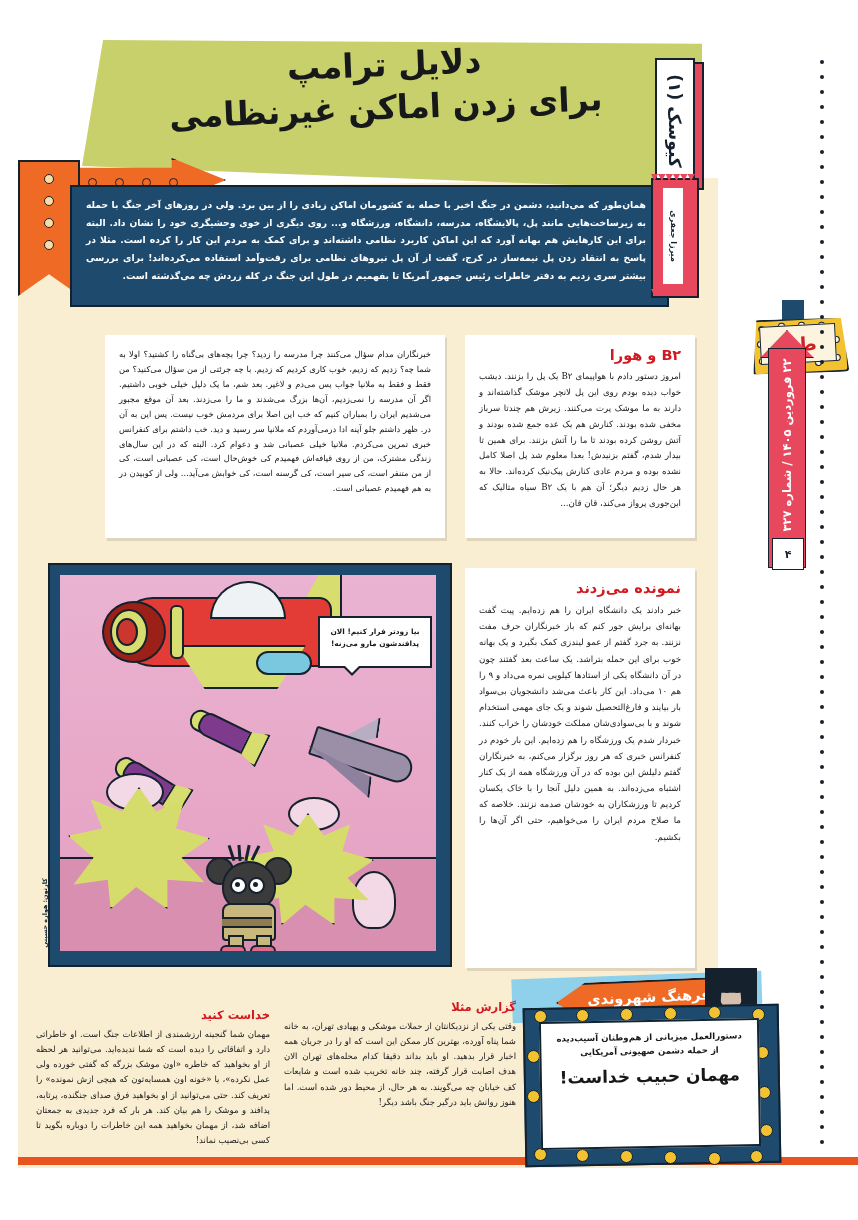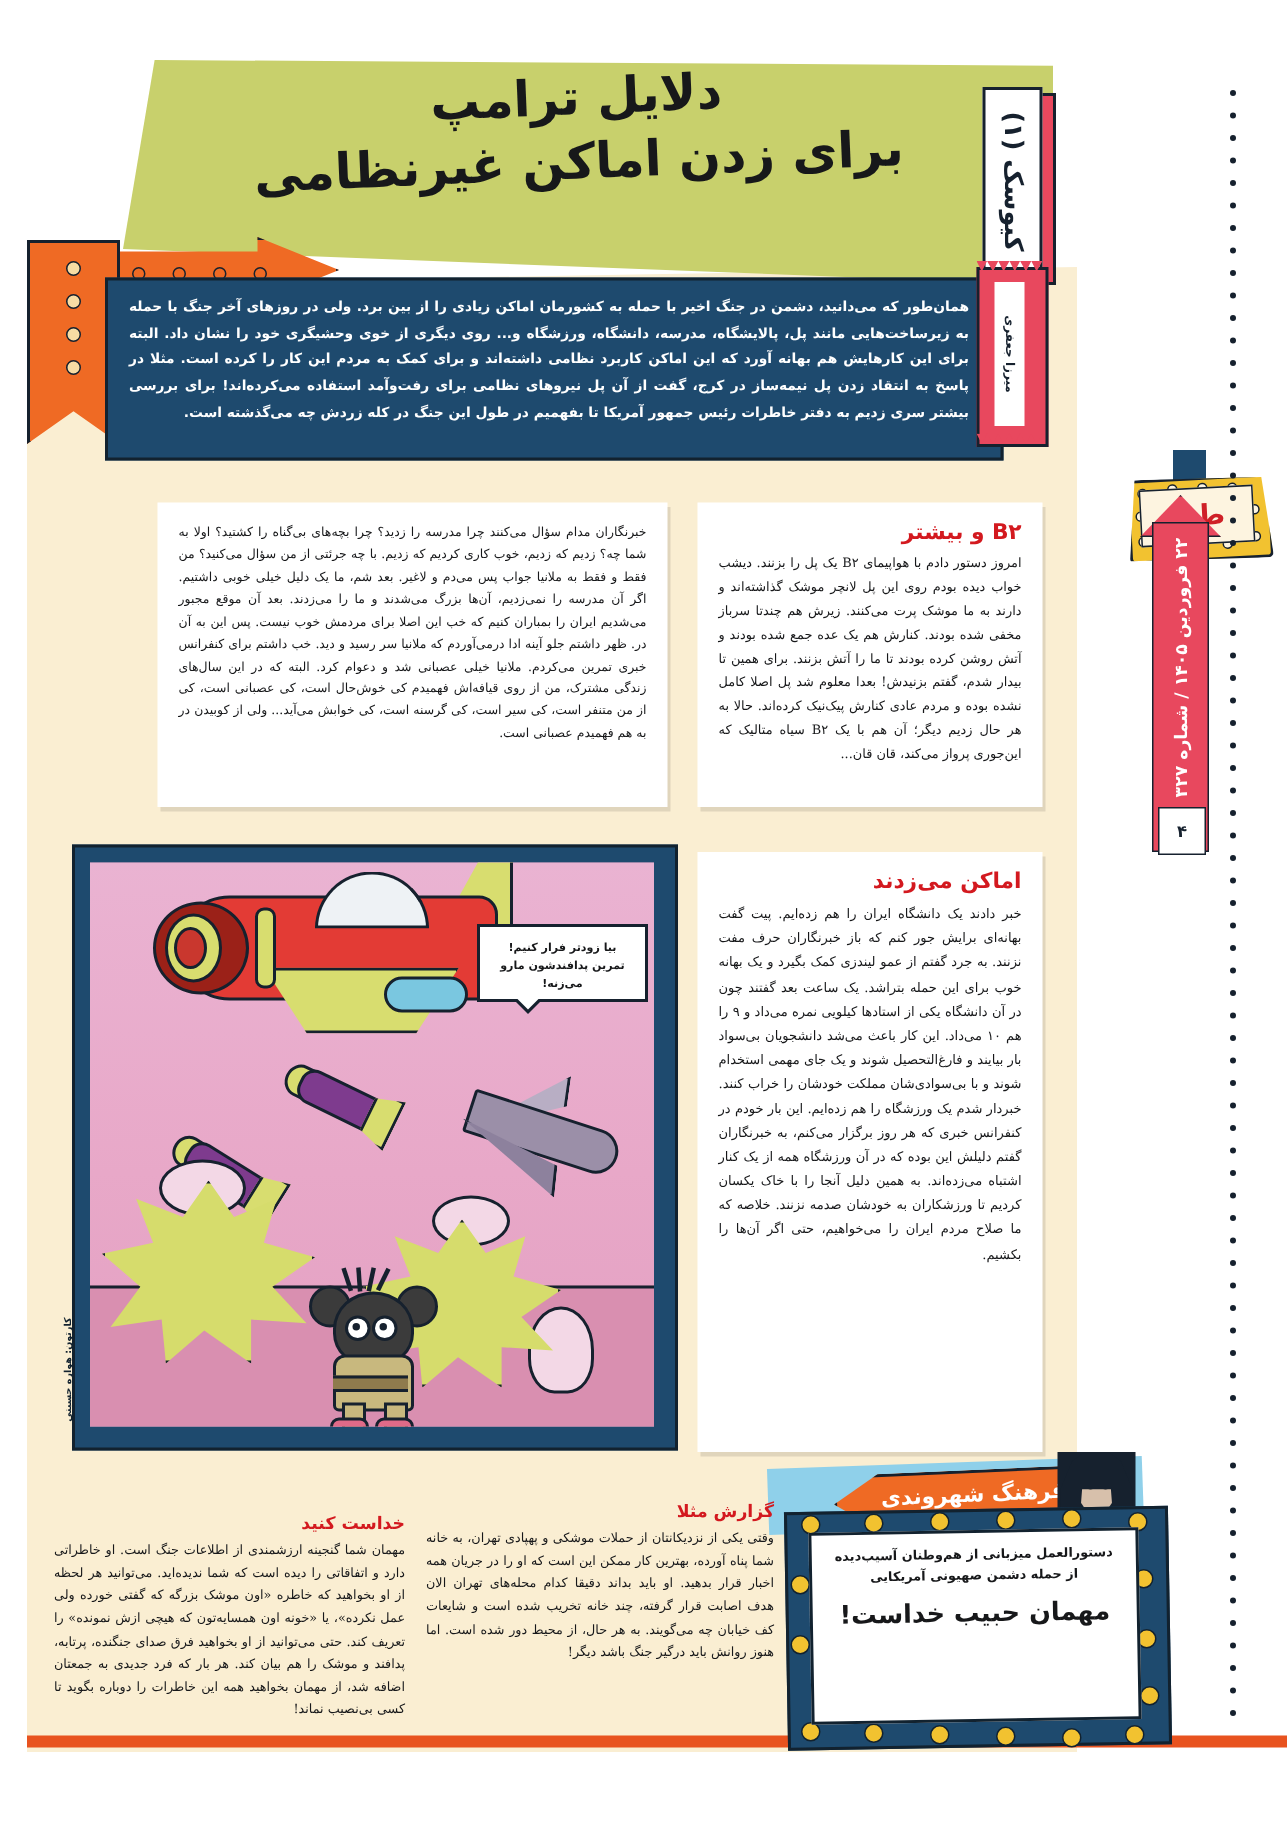--- a/index.html
+++ b/index.html
@@ -453,26 +453,26 @@
     <i></i>
       <i></i>
       <i></i>
   </div>
 
   <article class="card" id="card-a">
     <p>خبرنگاران مدام سؤال می‌کنند چرا مدرسه را زدید؟ چرا بچه‌های بی‌گناه را کشتید؟ اولا به شما چه؟ زدیم که زدیم، خوب کاری کردیم که زدیم. با چه جرئتی از من سؤال می‌کنید؟ من فقط و فقط به ملانیا جواب پس می‌دم و لاغیر. بعد شم، ما یک دلیل خیلی خوبی داشتیم. اگر آن مدرسه را نمی‌زدیم، آن‌ها بزرگ می‌شدند و ما را می‌زدند. بعد آن موقع مجبور می‌شدیم ایران را بمباران کنیم که خب این اصلا برای مردمش خوب نیست. پس این به آن در. ظهر داشتم جلو آینه ادا درمی‌آوردم که ملانیا سر رسید و دید. خب داشتم برای کنفرانس خبری تمرین می‌کردم. ملانیا خیلی عصبانی شد و دعوام کرد. البته که در این سال‌های زندگی مشترک، من از روی قیافه‌اش فهمیدم کی خوش‌حال است، کی عصبانی است، کی از من متنفر است، کی سیر است، کی گرسنه است، کی خوابش می‌آید... ولی از کوبیدن در به هم فهمیدم عصبانی است.</p>
   </article>
 
   <article class="card" id="card-b">
-    <h3>B۲ و بیشتر</h3>
+    <h3>B۲ و هورا</h3>
     <p>امروز دستور دادم با هواپیمای B۲ یک پل را بزنند. دیشب خواب دیده بودم روی این پل لانچر موشک گذاشته‌اند و دارند به ما موشک پرت می‌کنند. زیرش هم چندتا سرباز مخفی شده بودند. کنارش هم یک عده جمع شده بودند و آتش روشن کرده بودند تا ما را آتش بزنند. برای همین تا بیدار شدم، گفتم بزنیدش! بعدا معلوم شد پل اصلا کامل نشده بوده و مردم عادی کنارش پیک‌نیک کرده‌اند. حالا به هر حال زدیم دیگر؛ آن هم با یک B۲ سیاه متالیک که این‌جوری پرواز می‌کند، قان قان...</p>
   </article>
 
   <article class="card" id="card-c">
-    <h3>اماکن می‌زدند</h3>
+    <h3>نمونده می‌زدند</h3>
     <p>خبر دادند یک دانشگاه ایران را هم زده‌ایم. پیت گفت بهانه‌ای برایش جور کنم که باز خبرنگاران حرف مفت نزنند. به جرد گفتم از عمو لیندزی کمک بگیرد و یک بهانه خوب برای این حمله بتراشد. یک ساعت بعد گفتند چون در آن دانشگاه یکی از استادها کیلویی نمره می‌داد و ۹ را هم ۱۰ می‌داد. این کار باعث می‌شد دانشجویان بی‌سواد بار بیایند و فارغ‌التحصیل شوند و یک جای مهمی استخدام شوند و با بی‌سوادی‌شان مملکت خودشان را خراب کنند. خبردار شدم یک ورزشگاه را هم زده‌ایم. این بار خودم در کنفرانس خبری که هر روز برگزار می‌کنم، به خبرنگاران گفتم دلیلش این بوده که در آن ورزشگاه همه از یک کنار اشتباه می‌زده‌اند. به همین دلیل آنجا را با خاک یکسان کردیم تا ورزشکاران به خودشان صدمه نزنند. خلاصه که ما صلاح مردم ایران را می‌خواهیم، حتی اگر آن‌ها را بکشیم.</p>
   </article>
 
   <div class="cartoon"></div>
   <div class="cartoon-inner">
     <div class="sky"></div>
     <div class="ground"></div>
 
     <div class="plane-tail"></div>
     <div class="plane-body"></div>
@@ -517,21 +517,21 @@
       <span class="ear-l"></span><span class="ear-r"></span>
       <span class="head"></span>
       <span class="eye-l"></span><span class="eye-r"></span>
       <span class="pupil-l"></span><span class="pupil-r"></span>
       <span class="body"></span><span class="belt"></span>
       <span class="leg-l"></span><span class="leg-r"></span>
       <span class="shoe-l"></span><span class="shoe-r"></span>
     </div>
   </div>
 
-  <div class="bubble" id="bub2">بیا زودتر فرار کنیم! تمرین پدافندشون مارو می‌زنه!</div>
+  <div class="bubble" id="bub2">بیا زودتر فرار کنیم! الان پدافندشون مارو می‌زنه!</div>
 
   <div class="credit">
     <span class="vtxt">کارتون: هواره حسینی</span>
   </div>
 
   <div class="bot-blue"></div>
   <div class="bot-arrow-stem"></div>
   <div class="bot-arrow">
     <span>فرهنگ شهروندی</span>
   </div>

